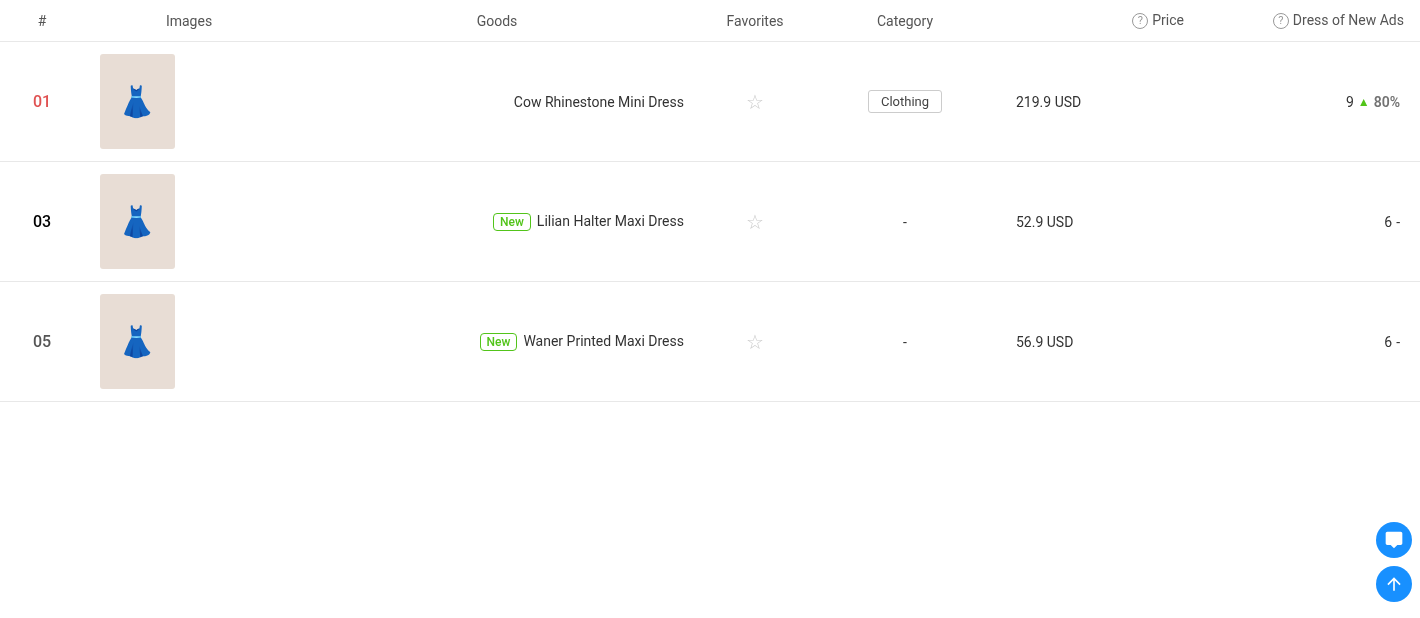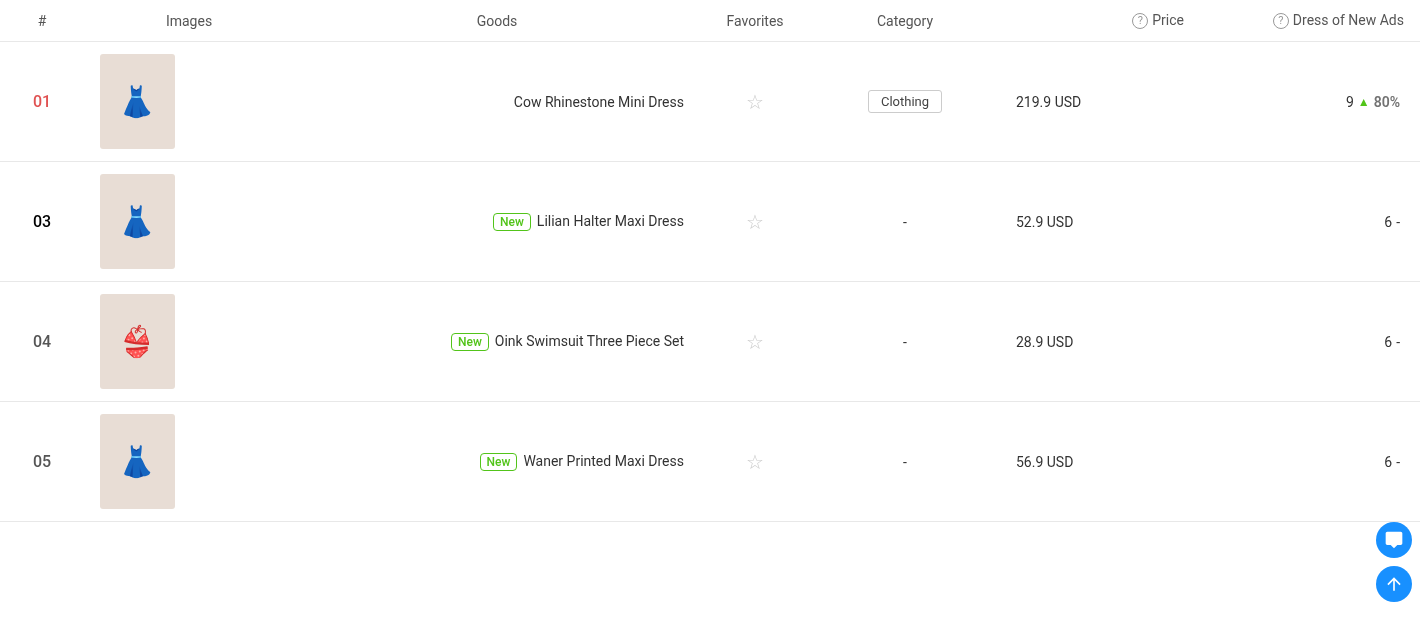--- a/index.html
+++ b/index.html
@@ -257,36 +257,20 @@
           <td class="col-category">-</td>
           <td class="col-price">52.9 USD</td>
           <td class="col-volume">
             <div class="volume-content">
               <span>6</span>
               <span> -</span>
             </div>
           </td>
         </tr>
         <tr>
-          <td class="col-hash"><span class="row-num-04">04</span></td>
-          <td class="col-images">
-            <div class="img-placeholder">👙</div>
-          </td>
-          <td class="col-goods"><span class="new-badge">New</span><span class="goods-name">Oink Swimsuit Three Piece Set</span></td>
-          <td class="col-favorites"><span class="star-icon">☆</span></td>
-          <td class="col-category">-</td>
-          <td class="col-price">28.9 USD</td>
-          <td class="col-volume">
-            <div class="volume-content">
-              <span>6</span>
-              <span> -</span>
-            </div>
-          </td>
-        </tr>
-        <tr>
           <td class="col-hash"><span class="row-num-05">05</span></td>
           <td class="col-images">
             <div class="img-placeholder">👗</div>
           </td>
           <td class="col-goods"><span class="new-badge">New</span><span class="goods-name">Waner Printed Maxi Dress</span></td>
           <td class="col-favorites"><span class="star-icon">☆</span></td>
           <td class="col-category">-</td>
           <td class="col-price">56.9 USD</td>
           <td class="col-volume">
             <div class="volume-content">

